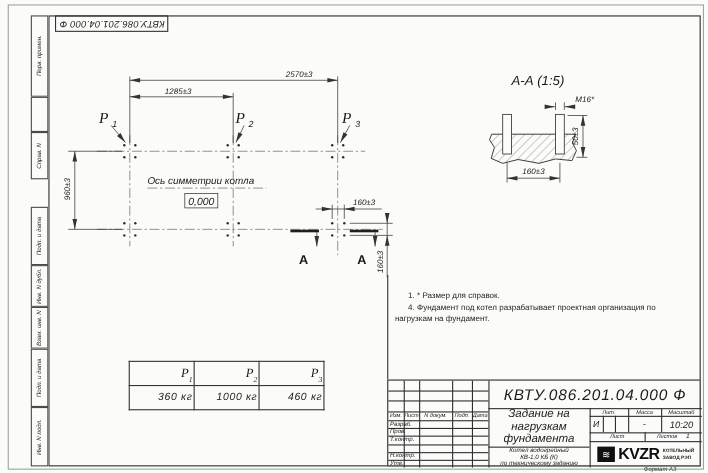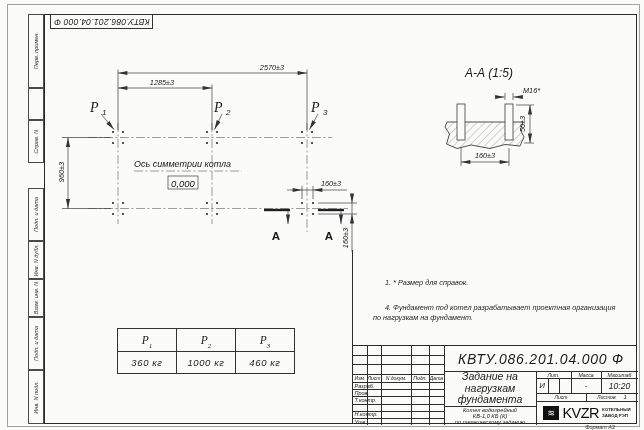--- a/index.html
+++ b/index.html
@@ -11,38 +11,38 @@
   .frame{border:1.7px solid #2b2b2b;}
   .ln{position:absolute;background:#2e2e2e;}
   
   .mcell{left:28px;width:16px;border:0.9px solid #4a4a4a;display:flex;align-items:center;justify-content:center;background:#fbfbfa;}
   .mcell span{writing-mode:vertical-rl;transform:rotate(180deg);font-size:5.6px;font-style:italic;color:#2a2a2a;white-space:nowrap;}
   
   .stamp{left:50px;top:14px;width:103px;height:15px;border:1.1px solid #333;display:flex;align-items:center;justify-content:center;}
   .stamp span{transform:rotate(180deg);font-size:8.6px;font-style:italic;white-space:nowrap;letter-spacing:.2px;}
   
   #notes{left:357px;top:262px;width:276px;}
-  #notes p{margin:16px;font-style:italic;font-size:7.3px;line-height:1.3;text-indent:12px;color:#1d1d1d;}
+  #notes p{margin:2px;font-size:7.3px;line-height:1.3;text-indent:12px;color:#1d1d1d;}
   
   #ptable{left:117px;top:328px;border-collapse:collapse;}
-  #ptable td{border:1.3px solid #333;width:56px;height:19px;text-align:center;vertical-align:middle;}
+  #ptable td{border:1.3px solid #333;width:56px;height:19px;text-align:right;vertical-align:middle;}
   .psym{font-family:"Liberation Serif",serif;font-style:italic;font-size:11.5px;}
   #ptable sub{font-family:"Liberation Serif",serif;font-style:italic;font-size:7px;}
   .pval{font-style:italic;font-size:9.5px;letter-spacing:.6px;}
   
   #tblock{left:352px;top:345px;width:285px;height:79px;border:1.5px solid #2b2b2b;background:#fbfbfa;}
   .tb-t{position:absolute;display:flex;align-items:center;justify-content:center;text-align:center;}
   .lbl{font-style:italic;font-size:5.1px;color:#222;}
   .rowlbl{position:absolute;left:0;width:14px;font-style:italic;font-size:5.5px;padding-left:1.5px;display:flex;align-items:center;}
   #docnum{left:91px;top:0;width:194px;height:25px;font-style:italic;font-size:14px;letter-spacing:.8px;}
   #doctitle{left:91px;top:25px;width:92px;height:35px;font-style:italic;font-size:10.5px;line-height:1.12;}
   .prod{position:absolute;left:91px;width:92px;text-align:center;font-style:italic;font-size:5.7px;color:#222;}
   .logobox{position:absolute;left:183px;top:55px;width:102px;height:23px;display:flex;align-items:center;justify-content:center;gap:3px;}
   .logoicon{width:16px;height:14px;background:#101010;color:#fff;font-size:9px;display:flex;align-items:center;justify-content:center;}
-  .logoname{font-weight:400;font-size:14.5px;letter-spacing:-.5px;color:#0d0d0d;}
+  .logoname{font-weight:700;font-size:14.5px;letter-spacing:-.5px;color:#0d0d0d;}
   .logocap{font-size:4.4px;font-weight:700;line-height:1.25;color:#1a1a1a;}
   .fmt{font-style:italic;font-size:5.4px;color:#333;text-align:center;}
   
   svg{position:absolute;left:0;top:0;pointer-events:none;}
   svg text{font-family:"Liberation Sans",sans-serif;font-style:italic;fill:#181818;}
   .thin{stroke:#3c3c3c;stroke-width:.7;fill:none;}
   .dimln{stroke:#3c3c3c;stroke-width:.7;fill:none;}
   .axis{stroke:#5a5a5a;stroke-width:.6;fill:none;stroke-dasharray:9 2.5 2 2.5;}
   .thick{stroke:#1f1f1f;stroke-width:2.4;fill:none;}
   .dot{fill:#2c2c2c;}

